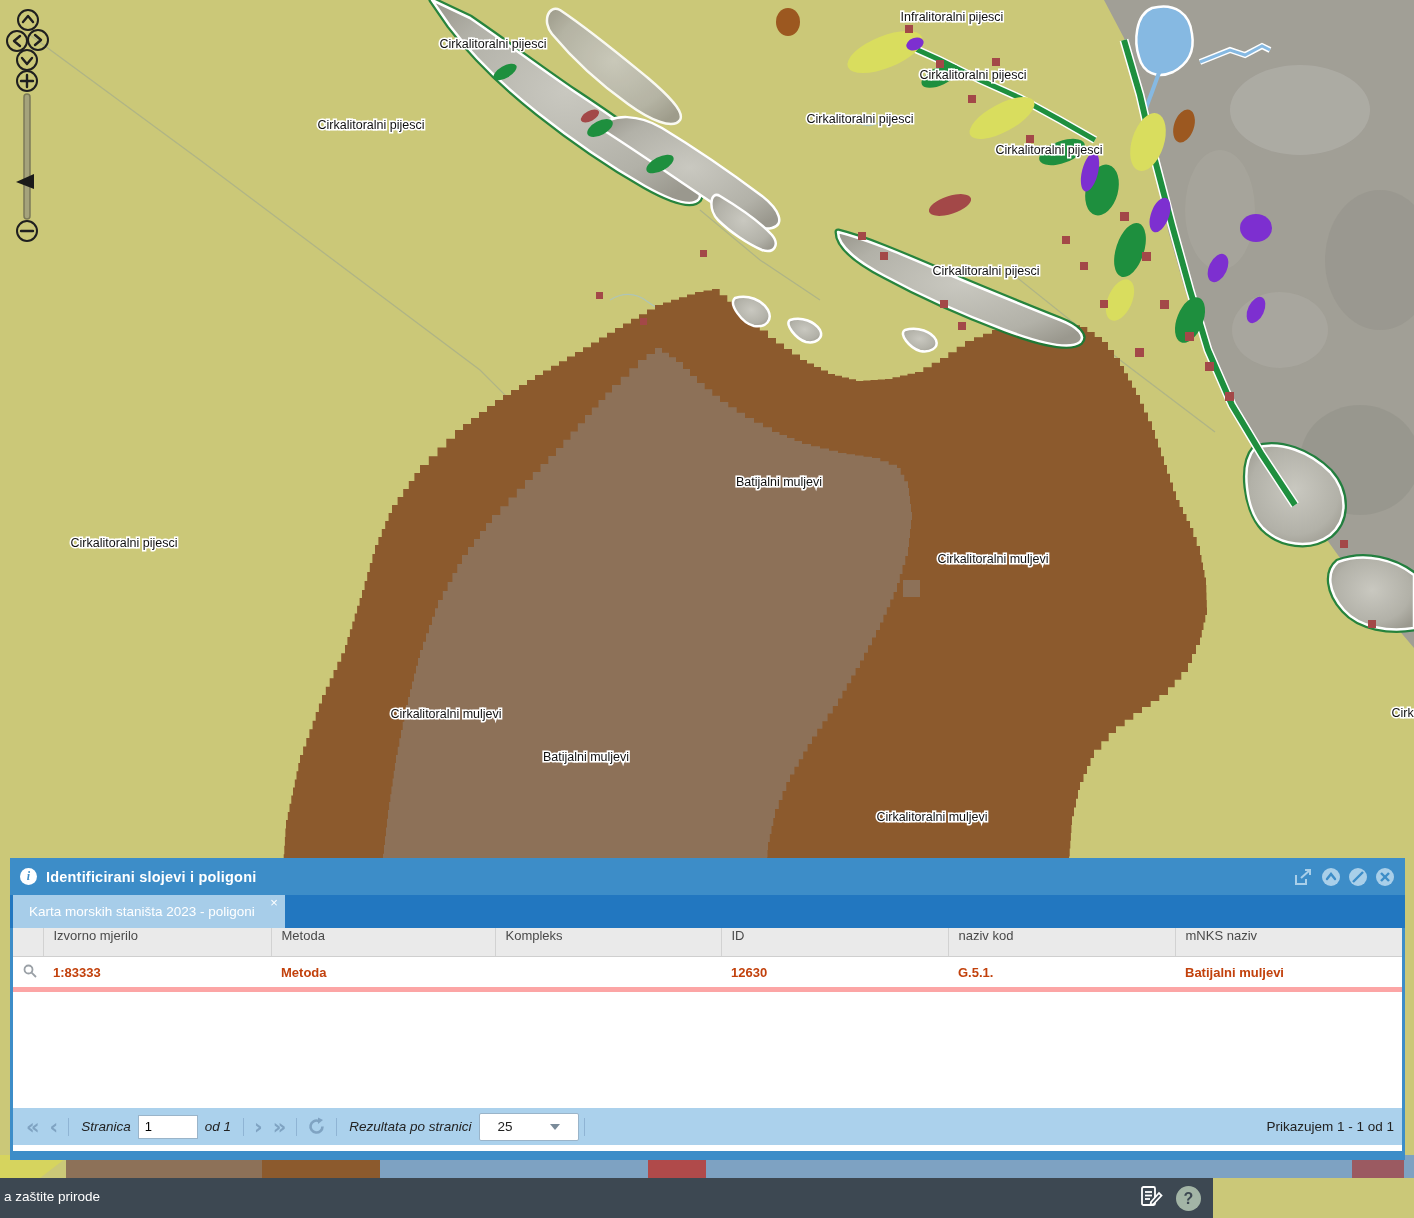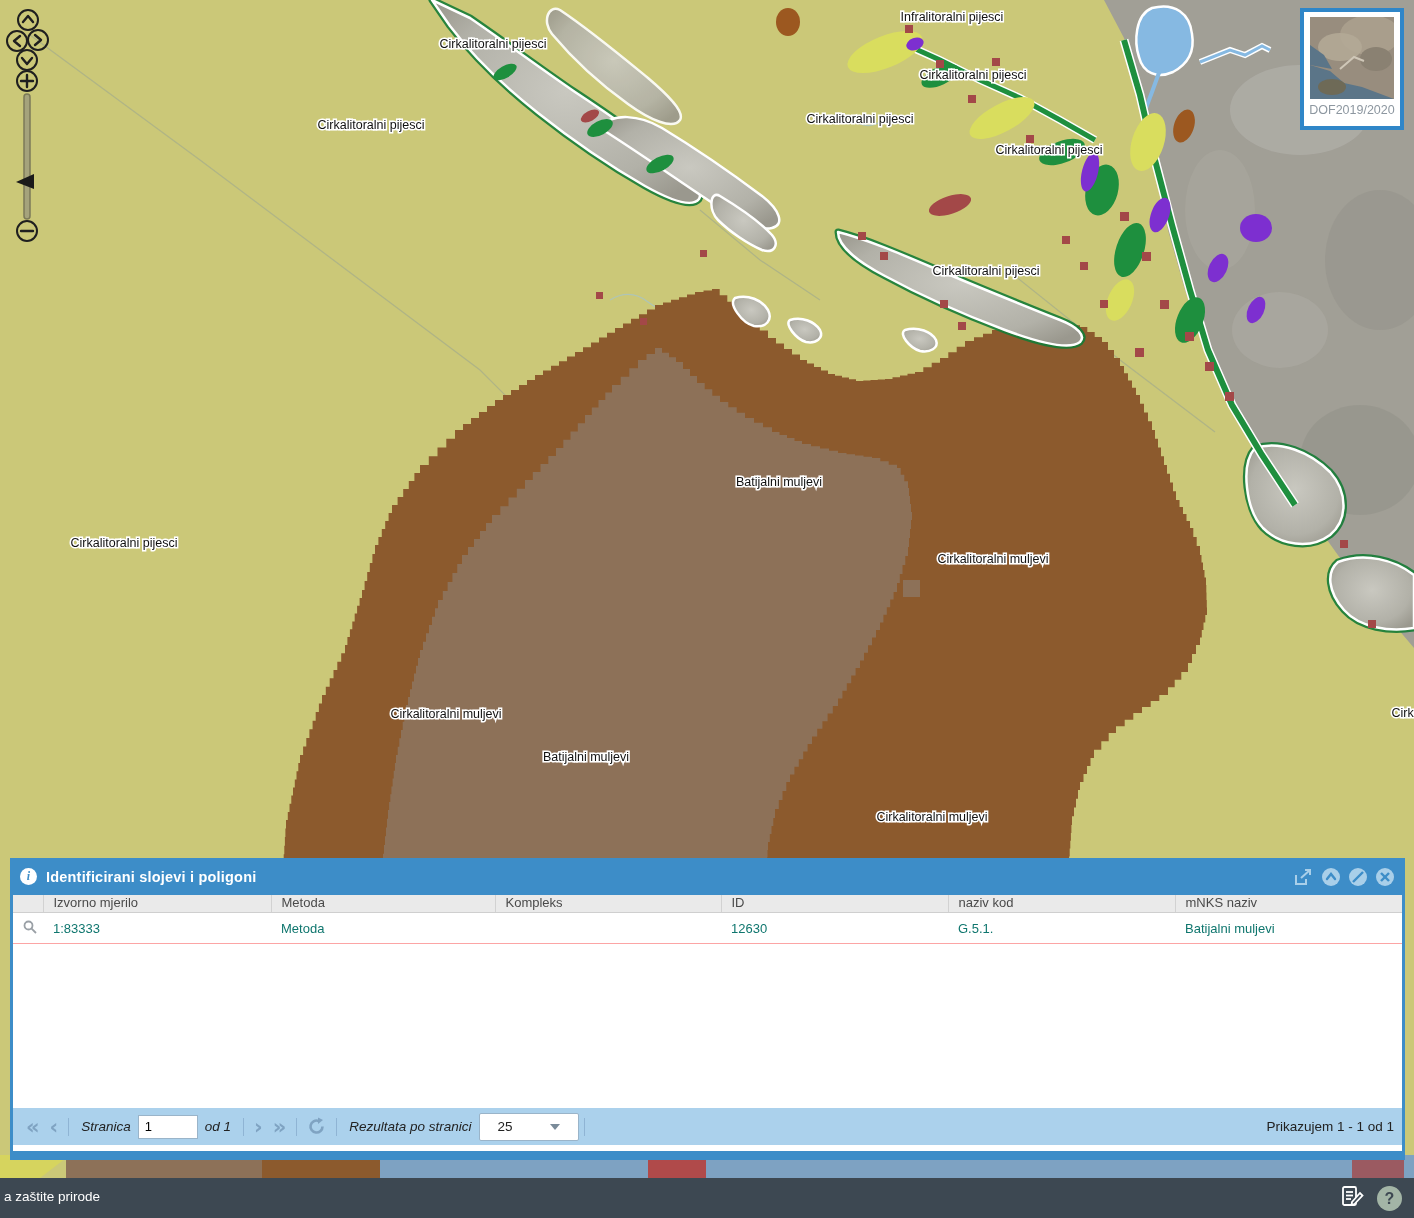--- a/index.html
+++ b/index.html
@@ -32,39 +32,39 @@
   #info-badge{width:17px;height:17px;border-radius:50%;background:#fff;color:#3d8dc8;
     display:flex;align-items:center;justify-content:center;font-size:12px;font-weight:bold;
     font-family:"Liberation Serif",serif;font-style:italic;}
   #tabbar{height:33px;background:#2277c0;margin:0 -3px;flex:0 0 au 0;flex:0 0 auto;display:flex;}
   #tab-active{position:relative;background:#a7cde9;color:#fff;font-size:13.5px;
     margin-left:3px;padding:0 30px 0 16px;display:flex;align-items:center;cursor:pointer;}
   #tab-close{position:absolute;right:7px;top:1px;font-size:13px;color:#fff;cursor:pointer;line-height:13px;}
   #grid{flex:1;overflow:hidden;}
   table{border-collapse:collapse;width:100%;table-layout:fixed;font-size:13px;}
   thead th{background:#eaeaea;color:#4a4a4a;font-weight:normal;text-align:left;
-    height:14px;padding:0 0 2px 10px;border-right:1px solid #d2d2d2;border-bottom:1px solid #cfcfcf;}
+    height:14px;padding:0 0 13px 10px;border-right:1px solid #d2d2d2;border-bottom:1px solid #cfcfcf;}
   thead th:last-child{border-right:none;}
-  tbody td{height:30px;padding:0 0 0 10px;color:#0f766e;border-bottom:1px solid #fca5a5;background:#fff;}
+  tbody td{height:30px;padding:0 0 0 10px;color:#c2410c;border-bottom:5px solid #fca5a5;background:#fff;font-weight:bold;}
   #pagbar{flex:0 0 auto;height:37px;background:#abd1ec;margin:0 0 6px;display:flex;
     align-items:center;font-size:13.5px;color:#222;padding:0 8px;}
   .pg-ico{color:#7fa3c2;font-size:21px;font-weight:bold;line-height:20px;padding:0 5px;cursor:pointer;
     font-family:"DejaVu Sans",sans-serif;}
   .pg-sep{width:1px;height:18px;background:#8fb4d4;margin:0 5px;}
   #page-input{width:46px;height:22px;border:1px solid #9ab4c9;font-size:13px;padding:0 6px;
     font-family:"Liberation Sans",sans-serif;}
   #perpage-select{width:62px;height:26px;background:#fff;border:1px solid #9ab4c9;border-radius:2px;
     display:flex;align-items:center;justify-content:space-between;padding:0 18px;cursor:pointer;}
   #pag-label,#of-label,#perpage-label{margin:0 7px;white-space:nowrap;font-style:italic;}
   #pag-summary{margin-left:auto;white-space:nowrap;}
   .caret{width:0;height:0;border-left:5px solid transparent;border-right:5px solid transparent;
     border-top:6px solid #7a8b99;}
 
   
-  #footer{position:absolute;left:0;top:1178px;width:1414px;height:40px;background:#3d4852;
+  #footer{position:absolute;left:0;top:1178px;width:1213px;height:40px;background:#3d4852;
     color:#fff;font-size:13.5px;}
   #footer-left{position:absolute;left:4px;top:11px;white-space:nowrap;}
   #footer-center{position:absolute;left:318px;top:11px;white-space:nowrap;}
   #footer-icons{position:absolute;right:12px;top:6px;display:flex;align-items:center;}
   #help-icon{width:25px;height:25px;border-radius:50%;background:#a3b5a6;color:#3d4852;
     display:flex;align-items:center;justify-content:center;font-weight:bold;font-size:16px;
     margin-left:12px;cursor:pointer;}
 </style>
 </head>
 <body>
@@ -235,33 +235,20 @@
       <polyline points="31,31 37,36 31,41"></polyline>
       <polyline points="18,54 23,60 28,54"></polyline>
       <line x1="17" y1="77" x2="29" y2="77"></line>
       <line x1="23" y1="71" x2="23" y2="83"></line>
       <line x1="17" y1="227" x2="29" y2="227"></line>
     </g>
     <rect x="20" y="90" width="6" height="125" rx="3" fill="#a5a37c" stroke="#7c7a58" stroke-width="1.5"></rect>
     <polygon points="12,178 30,170 30,185" fill="#1a1a1a"></polygon>
   </svg>
 
-  <div id="basemap-box">
-    <svg id="basemap-thumb" width="84" height="82" viewBox="0 0 84 82">
-      <rect width="84" height="82" fill="#988d7e"></rect>
-      <ellipse cx="60" cy="18" rx="30" ry="20" fill="#a99e8c"></ellipse>
-      <ellipse cx="30" cy="30" rx="22" ry="14" fill="#b3a896" opacity="0.9"></ellipse>
-      <path d="M0,82 L0,48 L20,54 L34,66 L52,70 L84,82 Z" fill="#5b7588"></path>
-      <path d="M0,48 L0,28 L14,38 L22,52 Z" fill="#5b7588"></path>
-      <ellipse cx="22" cy="70" rx="14" ry="8" fill="#6e6a57"></ellipse>
-      <ellipse cx="66" cy="42" rx="16" ry="12" fill="#8a8172"></ellipse>
-      <path d="M30,52 L44,40 L54,44" stroke="#cfc7b8" stroke-width="2" fill="none"></path>
-    </svg>
-    <span id="basemap-label">DOF2019/2020</span>
-  </div>
 
   <div id="panel">
     <div id="panel-header">
       <span id="info-badge">i</span>
       <span class="title">Identificirani slojevi i poligoni</span>
       <span class="spacer"></span>
       <span class="hdr-ico">
         <svg width="21" height="20" viewBox="0 0 21 20" fill="none" stroke="#a9cfe9" stroke-width="2">
           <path d="M3,8 L3,17 L13,17 L13,12"></path>
             <path d="M8,11 L17,3"></path>
@@ -282,20 +269,26 @@
       </span>
       <span class="hdr-ico">
         <svg width="20" height="20" viewBox="0 0 20 20">
           <circle cx="10" cy="10" r="9" fill="#a9cfe9"></circle>
           <line x1="6" y1="6" x2="14" y2="14" stroke="#3d8dc8" stroke-width="2.4"></line>
           <line x1="14" y1="6" x2="6" y2="14" stroke="#3d8dc8" stroke-width="2.4"></line>
         </svg>
       </span>
     </div>
 
+    <div id="tabbar">
+      <div id="tab-active">
+        <span>Karta morskih staništa 2023 - poligoni</span>
+        <span id="tab-close">×</span>
+      </div>
+    </div>
 
     <div id="grid">
       <table>
         <colgroup>
           <col style="width:30px">
             <col style="width:228px">
             <col style="width:224px">
           <col style="width:226px">
             <col style="width:227px">
             <col style="width:227px">

